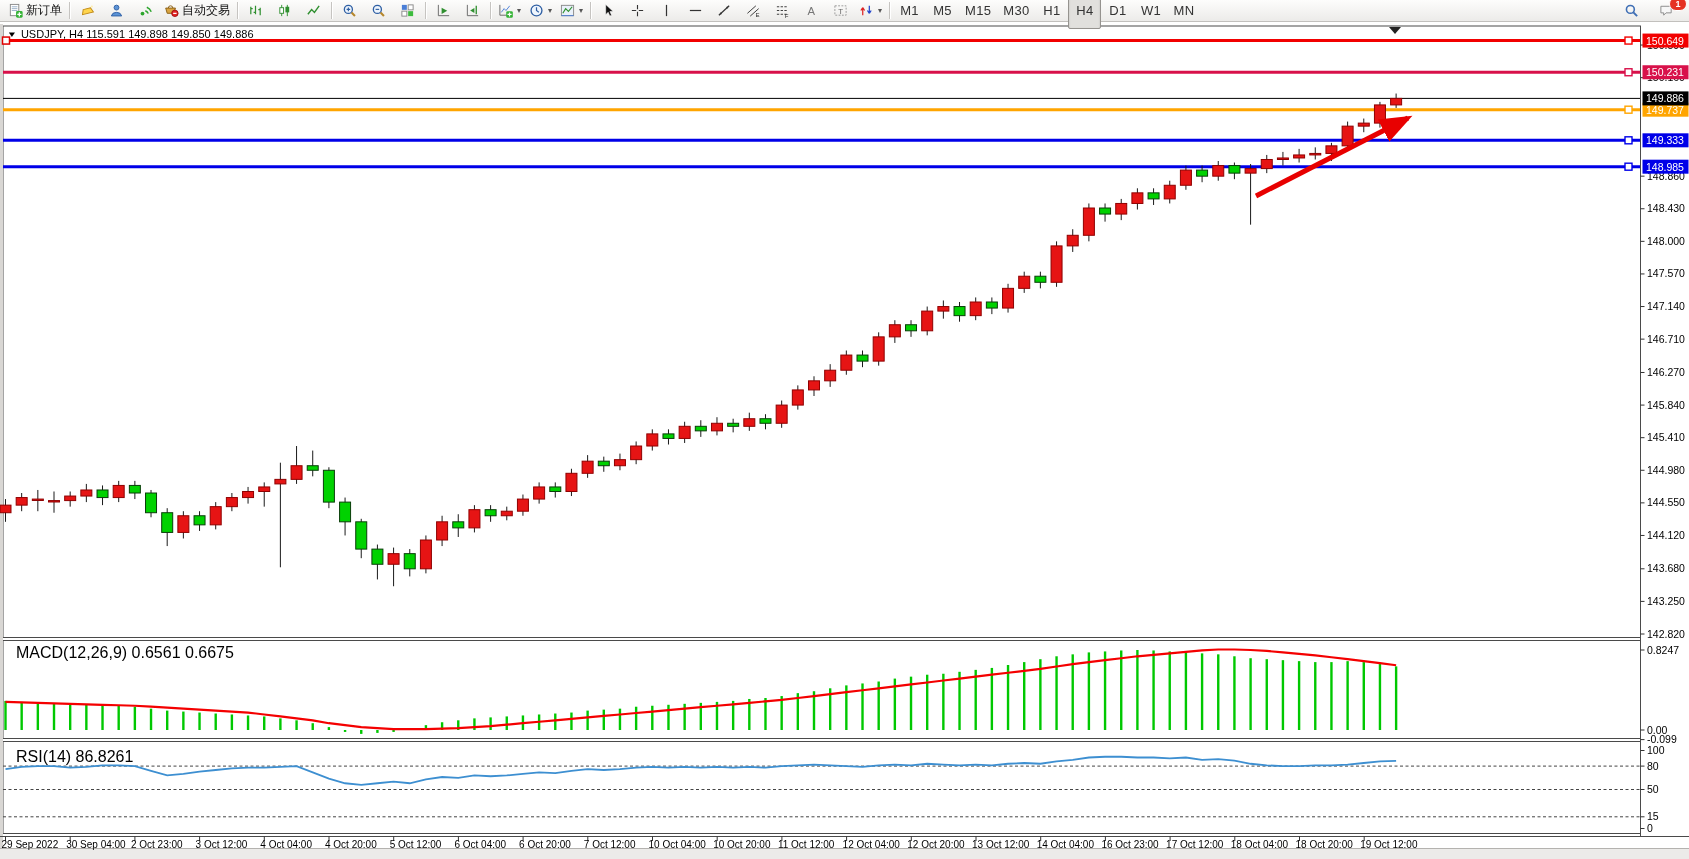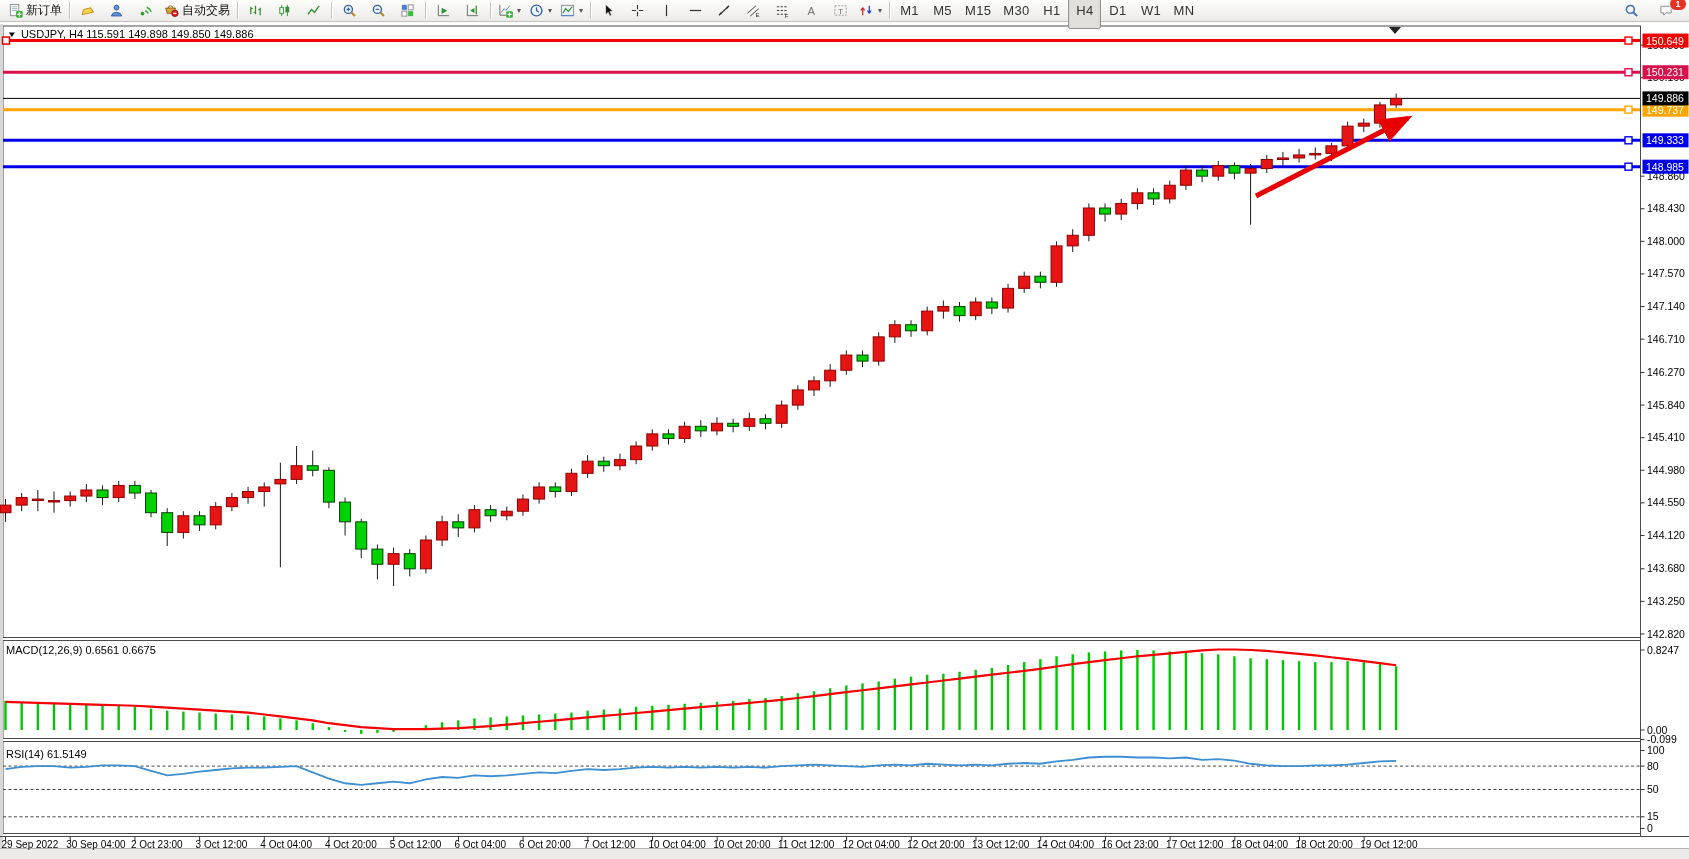--- a/index.html
+++ b/index.html
@@ -21,21 +21,21 @@
   .chat-wrap{position:relative}
   .chat-badge{position:absolute;top:-4px;right:-7px;min-width:12px;height:12px;border-radius:7px;
     background:#e53223;color:#fff;font-size:9px;line-height:12px;text-align:center;padding:0 2px;
     border:1px solid #fff;font-weight:bold}
   
   #chart-window{position:absolute;top:22px;left:0;width:1689px;height:837px;background:#fff}
   #chart-svg{position:absolute;top:0;left:0}
   .chart-title{position:absolute;left:8px;top:6px;font-size:11px;color:#000;
     display:flex;align-items:center;gap:5px;z-index:3;white-space:nowrap}
   .chart-title .caret{font-size:8px;transform:scaleX(1.3)}
-  .ind-label{position:absolute;left:6px;font-size:11px;color:#000;z-index:3;white-space:nowrap}
+  .ind-label{position:absolute;left:16px;font-size:16px;color:#000;z-index:3;white-space:nowrap}
   #macd-label{top:622px}
   #rsi-label{top:726px}
   text{font-family:"Liberation Sans",sans-serif}
 </style>
 </head>
 <body>
 
 <div id="toolbar">
     <div class="tb-btn">
       <span>
@@ -729,14 +729,14 @@
         <text x="1295.5" y="847.5" font-size="10" fill="#000000">18 Oct 20:00</text>
         <line x1="1364.2" y1="836.5" x2="1364.2" y2="841" stroke="#333"></line>
         <text x="1360.2" y="847.5" font-size="10" fill="#000000">19 Oct 12:00</text>
       </g>
     </svg>
   <div class="chart-title">
     <span class="caret">▼</span>
     <span>USDJPY, H4  115.591 149.898 149.850 149.886</span>
   </div>
   <div class="ind-label" id="macd-label">MACD(12,26,9) 0.6561 0.6675</div>
-  <div class="ind-label" id="rsi-label">RSI(14) 61.5149</div>
+  <div class="ind-label" id="rsi-label">RSI(14) 86.8261</div>
 </div>
 
 </body></html>

